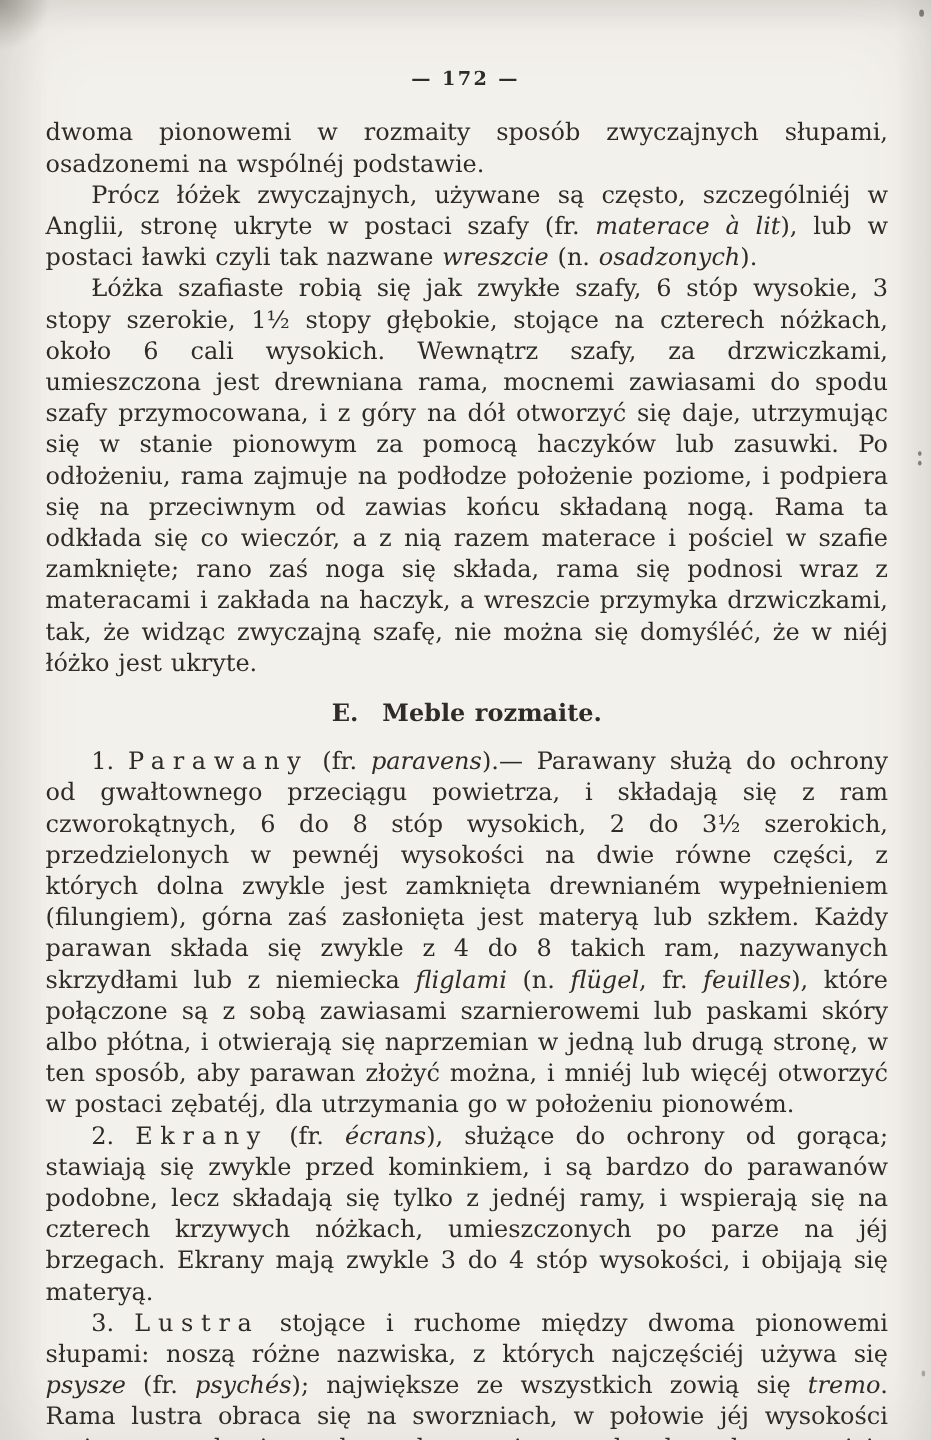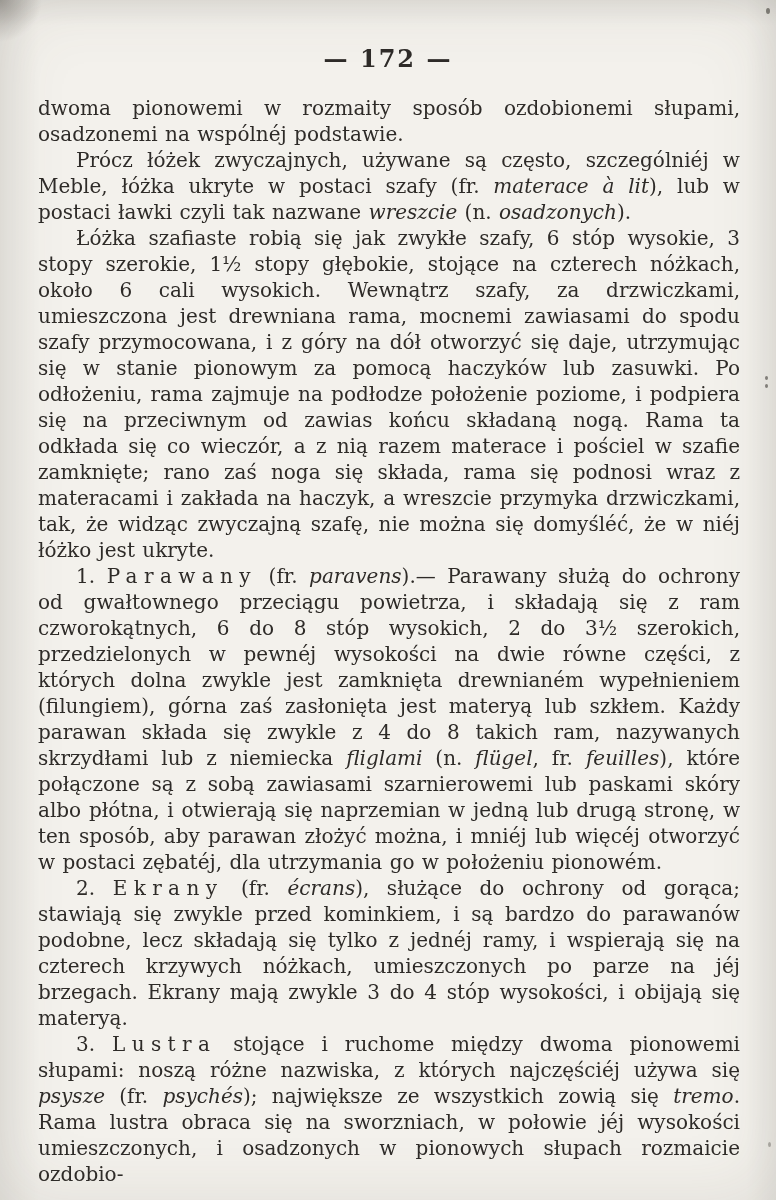--- a/index.html
+++ b/index.html
@@ -20,22 +20,22 @@
       radial-gradient(60px 60px at 0px 0px, rgba(60,55,50,0.35), rgba(60,55,50,0) 70%),
       linear-gradient(to right, rgba(0,0,0,0.05), rgba(0,0,0,0) 40px),
       linear-gradient(to left, rgba(0,0,0,0.05), rgba(0,0,0,0) 30px),
       linear-gradient(to bottom, rgba(0,0,0,0.06), rgba(0,0,0,0) 26px),
       var(--paper);
     box-shadow: inset 0 0 70px rgba(90,80,65,0.12);
     color:var(--ink);
   }
   .page-number{
     text-align:center;
-    padding-top:44px;
-    font-size:24px;
+    padding-top:56px;
+    font-size:16px;
     font-weight:bold;
     letter-spacing:2px;
   }
   .text-body{
     padding:22px 36px 0 38px;
     font-size:20px;
     line-height:26px;
     text-align:justify;
     word-spacing:1px;
   }
@@ -73,23 +73,24 @@
   .a2{right:8px;top:376px;width:3px;height:4px;}
   .a3{right:8px;top:384px;width:3px;height:4px;}
   .a4{right:5px;top:1142px;width:3px;height:5px;opacity:.6;}
 </style>
 </head>
 <body>
 
 <div class="page">
   <div class="page-number">—  172  —</div>
   <div class="text-body">
-      <p class="para"><span>dwoma pionowemi w rozmaity sposób ozdobionemi słupami, osadzonemi na wspólnéj podstawie.</span></p>
-      <p class="para indent"><span>Prócz łóżek zwyczajnych, używane są często, szczególniéj w Meble, łóżka ukryte w postaci szafy (fr. </span><span class="it">materace à lit</span><span>), lub w postaci ławki czyli tak nazwane </span><span class="it">wreszcie</span><span> (n. </span><span class="it">osadzonych</span><span>).</span></p>
+      <p class="para"><span>dwoma pionowemi w rozmaity sposób zwyczajnych słupami, osadzonemi na wspólnéj podstawie.</span></p>
+      <p class="para indent"><span>Prócz łóżek zwyczajnych, używane są często, szczególniéj w Anglii, stronę ukryte w postaci szafy (fr. </span><span class="it">materace à lit</span><span>), lub w postaci ławki czyli tak nazwane </span><span class="it">wreszcie</span><span> (n. </span><span class="it">osadzonych</span><span>).</span></p>
       <p class="para indent"><span>Łóżka szafiaste robią się jak zwykłe szafy, 6 stóp wysokie, 3 stopy szerokie, 1½ stopy głębokie, stojące na czterech nóżkach, około 6 cali wysokich.  Wewnątrz szafy, za drzwiczkami, umieszczona jest drewniana rama,  mocnemi zawiasami do spodu szafy przymocowana, i z góry na dół otworzyć się daje, utrzymując się w stanie pionowym za pomocą haczyków lub zasuwki.  Po odłożeniu, rama zajmuje na podłodze położenie poziome, i podpiera się na przeciwnym od zawias końcu składaną nogą.  Rama ta odkłada się co wieczór, a z nią razem materace i pościel w szafie zamknięte; rano zaś noga się składa,  rama się podnosi wraz z materacami i zakłada na haczyk, a wreszcie przymyka drzwiczkami, tak, że widząc zwyczajną szafę, nie można się domyśléć, że w niéj łóżko jest ukryte.</span></p>
+      <h2 class="para heading"><span>E.</span><span>Meble rozmaite.</span></h2>
       <p class="para indent"><span>1.  </span><span class="sp">Parawany</span><span> (fr. </span><span class="it">paravens</span><span>).— Parawany służą do ochrony od gwałtownego przeciągu powietrza, i składają się z ram czworokątnych, 6 do 8 stóp wysokich, 2 do 3½ szerokich, przedzielonych w pewnéj wysokości na dwie równe części, z których dolna zwykle jest zamknięta drewnianém wypełnieniem (filungiem), górna zaś zasłonięta jest materyą lub szkłem.  Każdy parawan składa się zwykle z 4 do 8 takich ram, nazywanych skrzydłami lub z niemiecka </span><span class="it">fliglami</span><span> (n. </span><span class="it">flügel</span><span>, fr. </span><span class="it">feuilles</span><span>), które połączone są z sobą zawiasami szarnierowemi lub paskami skóry albo płótna, i otwierają się naprzemian w jedną lub drugą stronę, w ten sposób, aby parawan złożyć można, i mniéj lub więcéj otworzyć w postaci zębatéj, dla utrzymania go w położeniu pionowém.</span></p>
       <p class="para indent"><span>2.  </span><span class="sp">Ekrany</span><span> (fr. </span><span class="it">écrans</span><span>), służące do ochrony od gorąca; stawiają się zwykle przed kominkiem, i są bardzo do parawanów podobne, lecz składają się tylko z jednéj ramy, i wspierają się na czterech krzywych nóżkach, umieszczonych po parze na jéj brzegach.  Ekrany mają zwykle 3 do 4 stóp wysokości, i obijają się materyą.</span></p>
       <p class="para indent"><span>3.  </span><span class="sp">Lustra</span><span> stojące i ruchome między dwoma pionowemi słupami: noszą różne nazwiska, z których najczęściéj używa się </span><span class="it">psysze</span><span> (fr. </span><span class="it">psychés</span><span>);  największe ze wszystkich zowią się </span><span class="it">tremo</span><span>.  Rama lustra obraca się na sworzniach, w połowie jéj wysokości umieszczonych, i osadzonych w pionowych słupach rozmaicie ozdobio-</span></p>
     </div>
   <div class="artifact a1"></div>
   <div class="artifact a2"></div>
   <div class="artifact a3"></div>
   <div class="artifact a4"></div>
 </div>
 

